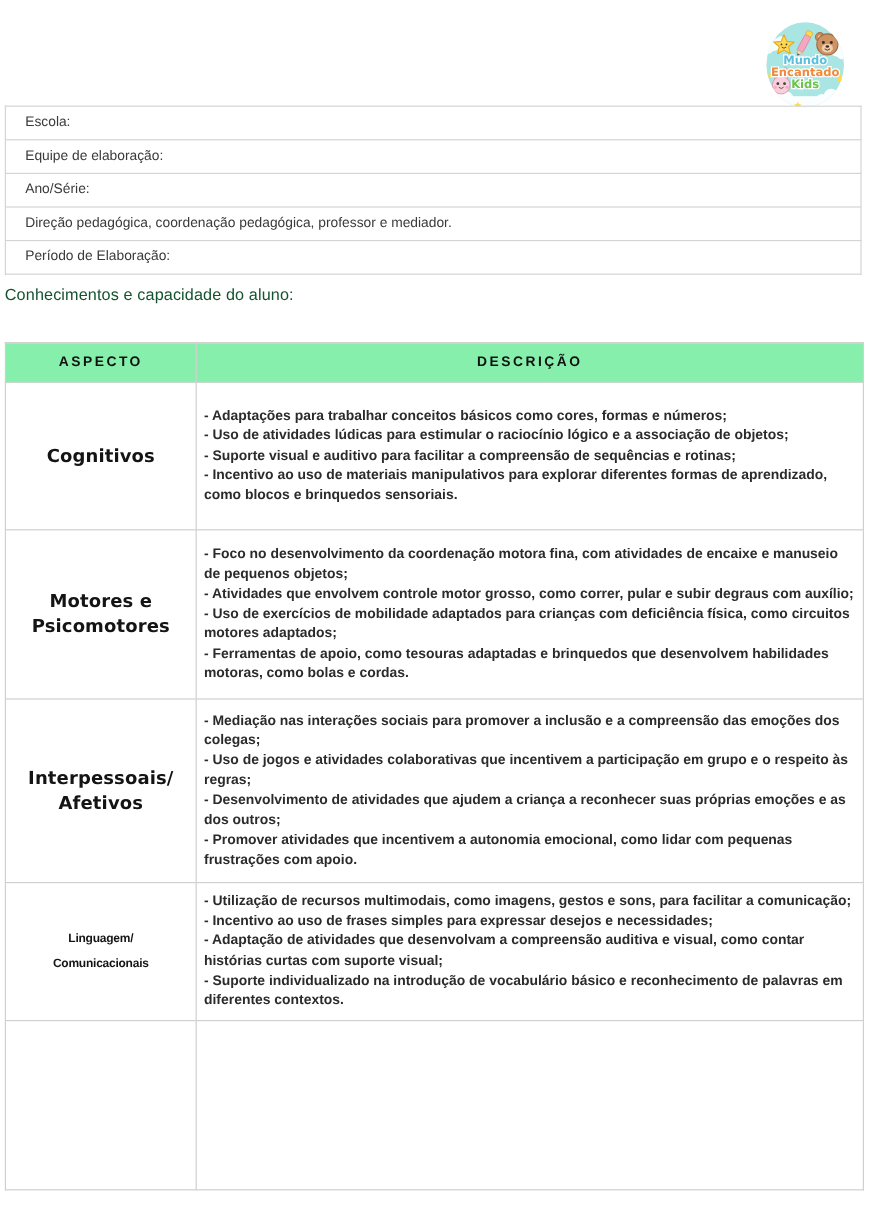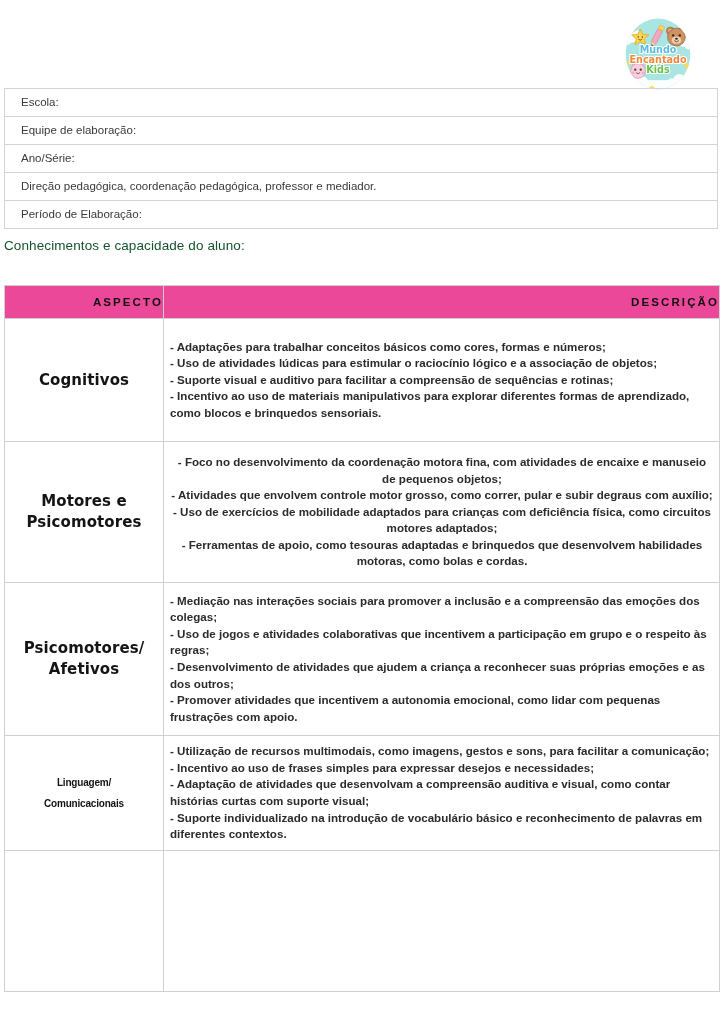--- a/index.html
+++ b/index.html
@@ -31,21 +31,21 @@
     font-size: 17.5px;
     line-height: 23px;
     letter-spacing: -0.1px;
     color: #1a1a1a;
   }
   .title-line2 { display: block; }
 
   
   .logo {
     position: absolute;
-    right: 27px;
+    right: 14px;
     top: 14px;
     width: 78px;
     height: 80px;
   }
 
   
   .info-table {
     position: absolute;
     top: 88px;
     left: 4px;
@@ -83,28 +83,28 @@
     border-collapse: collapse;
     table-layout: fixed;
   }
   .main-table th,
   .main-table td {
     border: 1px solid #d0d0d0;
     vertical-align: middle;
     font-weight: bold;
   }
   .main-table thead th {
-    background: #ec4899;
+    background: #86efac;
     font-size: 11.5px;
     font-weight: bold;
     letter-spacing: 2.1px;
     color: #111111;
     height: 32px;
     padding: 0;
-    text-align: right;
+    text-align: center;
     font-family: "Liberation Sans", sans-serif;
   }
   .col-aspect { width: 159px; }
 
   .aspect-cell {
     text-align: center;
     padding: 4px 14px;
     font-weight: bold;
     font-size: 15px;
     line-height: 21px;
@@ -129,21 +129,21 @@
     color: #2b2b2b;
     vertical-align: middle;
     font-family: "Liberation Sans", sans-serif;
   }
   .desc-cell .bullet {
     display: block;
     white-space: normal;
   }
 
   .row-cognitivos   .desc-cell, .row-cognitivos   .aspect-cell { height: 110px; }
-  .row-motores      .desc-cell, .row-motores      .aspect-cell { height: 128px; text-align: center; }
+  .row-motores      .desc-cell, .row-motores      .aspect-cell { height: 128px; }
   .row-interpessoal .desc-cell, .row-interpessoal .aspect-cell { height: 140px; margin-top: 31px; }
   .row-linguagem    .desc-cell, .row-linguagem    .aspect-cell { height: 102px; }
   .row-empty        .desc-cell, .row-empty        .aspect-cell { height: 128px; }
 </style>
 </head>
 <body>
 
 <div class="doc-header">
 
   <div class="logo">
@@ -284,21 +284,21 @@
       <td class="desc-cell">
         <span class="bullet">- Foco no desenvolvimento da coordenação motora fina, com atividades de encaixe e manuseio de pequenos objetos;</span>
         <span class="bullet">- Atividades que envolvem controle motor grosso, como correr, pular e subir degraus com auxílio;</span>
         <span class="bullet">- Uso de exercícios de mobilidade adaptados para crianças com deficiência física, como circuitos motores adaptados;</span>
         <span class="bullet">- Ferramentas de apoio, como tesouras adaptadas e brinquedos que desenvolvem habilidades motoras, como bolas e cordas.</span>
       </td>
     </tr>
 
     <tr class="row-interpessoal">
       <td class="aspect-cell geometric">
-        <span>Psicomotores/</span><br>
+        <span>Interpessoais/</span><br>
         <span>Afetivos</span>
       </td>
       <td class="desc-cell">
         <span class="bullet">- Mediação nas interações sociais para promover a inclusão e a compreensão das emoções dos colegas;</span>
         <span class="bullet">- Uso de jogos e atividades colaborativas que incentivem a participação em grupo e o respeito às regras;</span>
         <span class="bullet">- Desenvolvimento de atividades que ajudem a criança a reconhecer suas próprias emoções e as dos outros;</span>
         <span class="bullet">- Promover atividades que incentivem a autonomia emocional, como lidar com pequenas frustrações com apoio.</span>
       </td>
     </tr>
 

